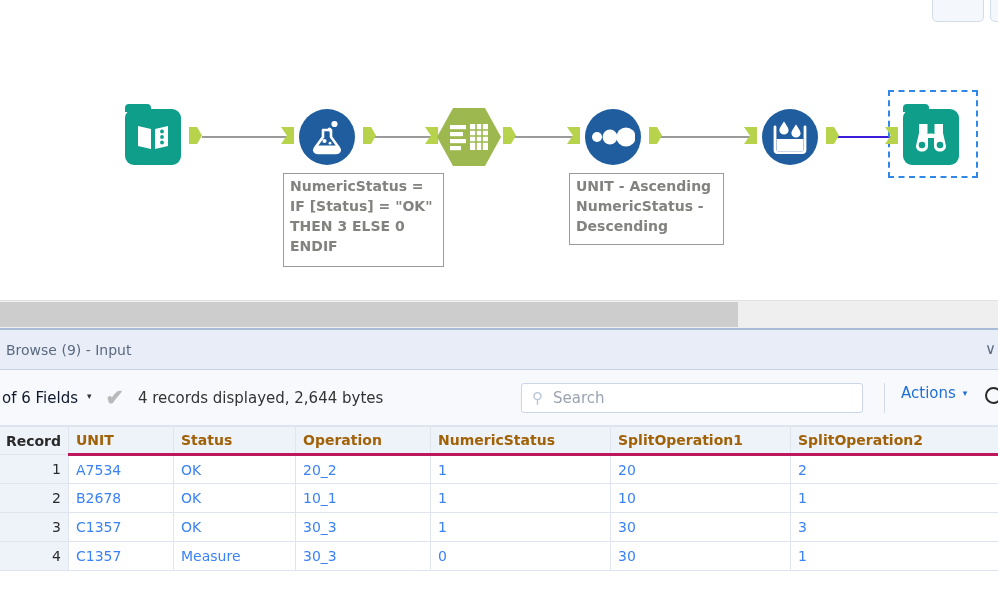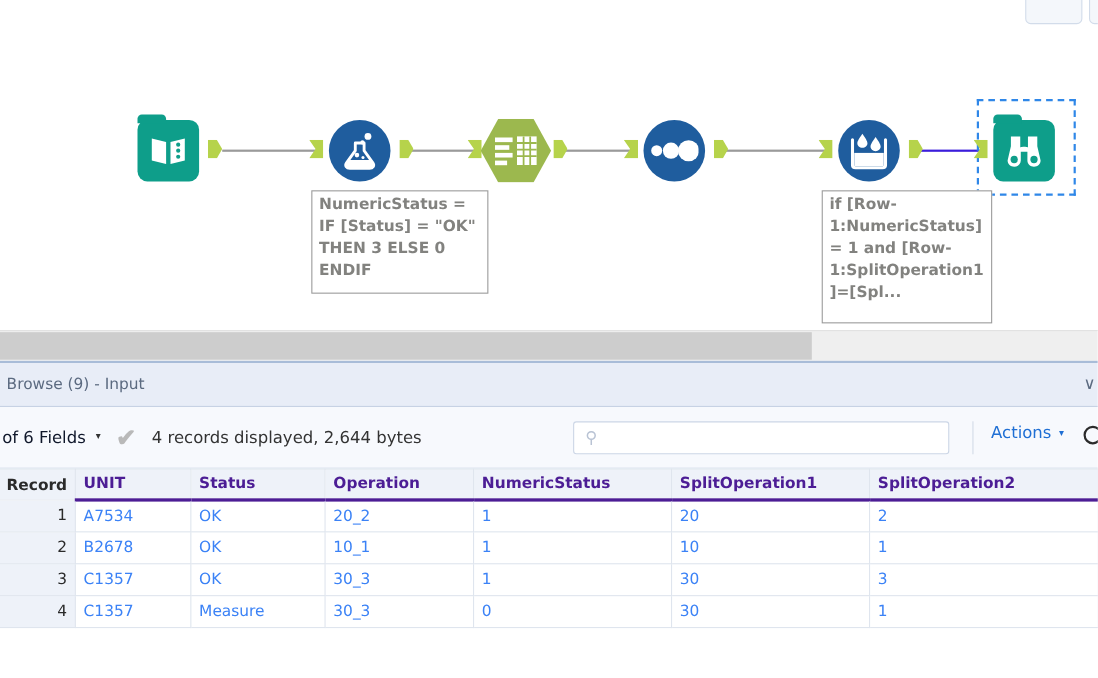--- a/index.html
+++ b/index.html
@@ -164,22 +164,22 @@
   
   .grid { position: relative; width: 998px; border-radius: 30px; }
   table.dt { border-collapse: collapse; table-layout: fixed; width: 1058px;
              margin-left: -60px; }
   table.dt th, table.dt td {
     font-family: "DejaVu Sans", sans-serif;
     font-size: 14px; height: 29px; padding: 0 7px;
     border: 1px solid #dfe5ee; white-space: nowrap; overflow: hidden;
   }
   table.dt th {
-    background: #eef2f9; color: #4c1d95; font-weight: bold;
-    text-align: left; border-bottom: 3px solid #4c1d95;
+    background: #eef2f9; color: #a16207; font-weight: bold;
+    text-align: left; border-bottom: 3px solid #be185d;
     height: 28px;
   }
   table.dt th.rec, table.dt td.rec {
     text-align: right; background: #eef2f9; border-bottom-color: #dfe5ee;
     color: #2a2a2a;
   }
   table.dt th.rec { border-bottom: 1px solid #dfe5ee; }
   table.dt td { background: #ffffff; color: #3b82f6; }
   col.c-rec { width: 128px; }
   col.c-unit { width: 105px; }
@@ -292,45 +292,44 @@
           <circle cx="7" cy="23" r="3.3" fill="#0e9e8a"></circle>
           <circle cx="25" cy="23" r="3.3" fill="#0e9e8a"></circle>
         </svg>
       </div>
     </div>
 
     <div class="annot" style="left:283px; top:147px; width:161px; height:94px;">NumericStatus =
 IF [Status] = "OK"
 THEN 3 ELSE 0
 ENDIF</div>
-    <div class="annot" style="left:747px; top:147px; width:155px; height:121px;">if [Row-
-1:NumericStatus]
-= 1 and [Row-
-1:SplitOperation1
-]=[Spl...</div>
+    <div class="annot" style="left:569px; top:147px; width:155px; height:72px;">UNIT - Ascending
+NumericStatus -
+Descending</div>
   </div>
 
   <div class="hscroll-band"></div>
   <div class="hscroll-thumb"></div>
 
   <div class="results">
 
     <div class="browse-bar">
       <span class="browse-title">Browse (9) - Input</span>
       <span class="browse-chevron">∨</span>
     </div>
 
     <div class="results-toolbar">
       <span class="fields-label">of 6 Fields</span>
       <span class="caret">▾</span>
       <span class="check-mark">✔</span>
       <span class="records-text">4 records displayed, 2,644 bytes</span>
 
       <div class="search-wrap">
         <span class="search-icon">⚲</span>
+        <input class="search-input" type="text" placeholder="Search" style="">
       </div>
 
       <div class="vdiv"></div>
       <span class="actions-btn"><span>Actions</span><span class="actions-caret">▾</span></span>
       <div class="edge-icon"></div>
     </div>
 
     <div class="grid">
       <table class="dt">
         <colgroup>

